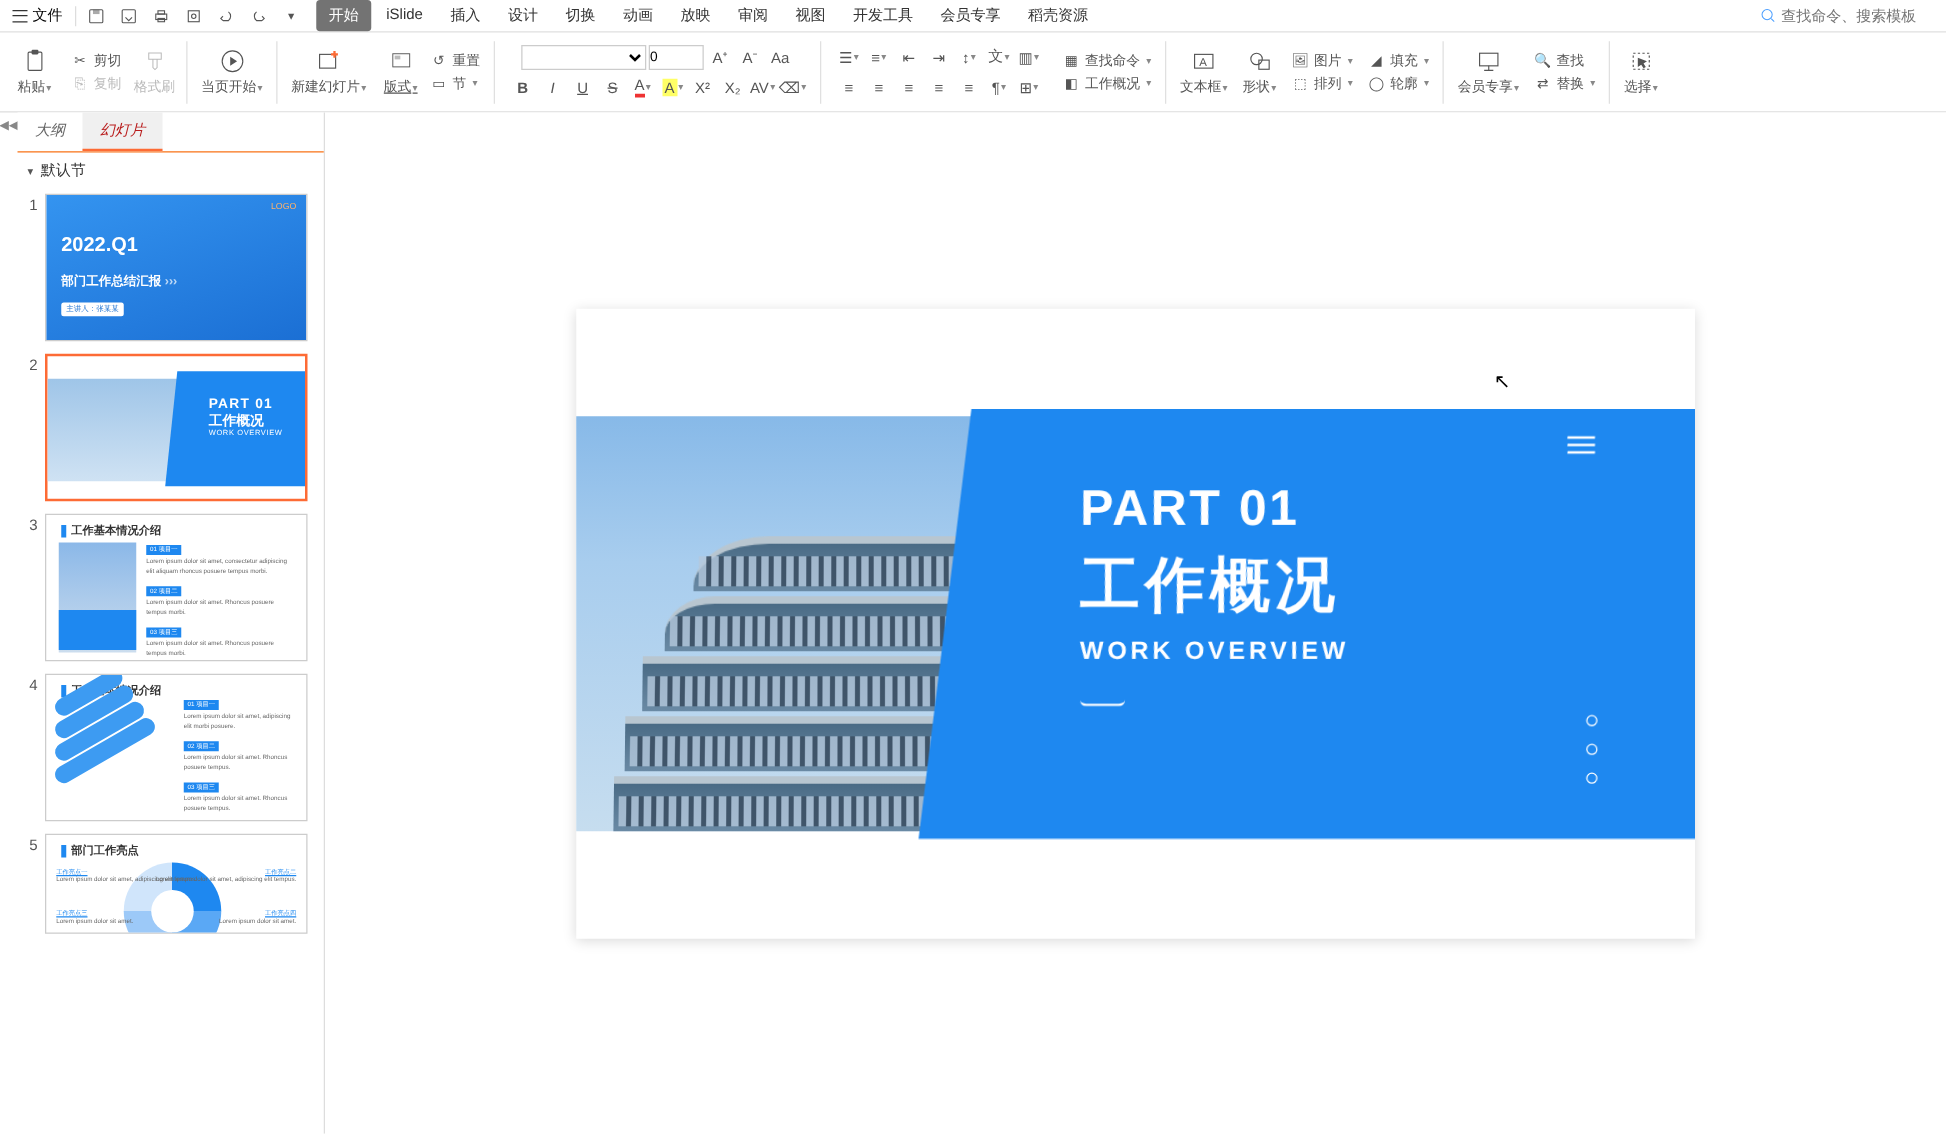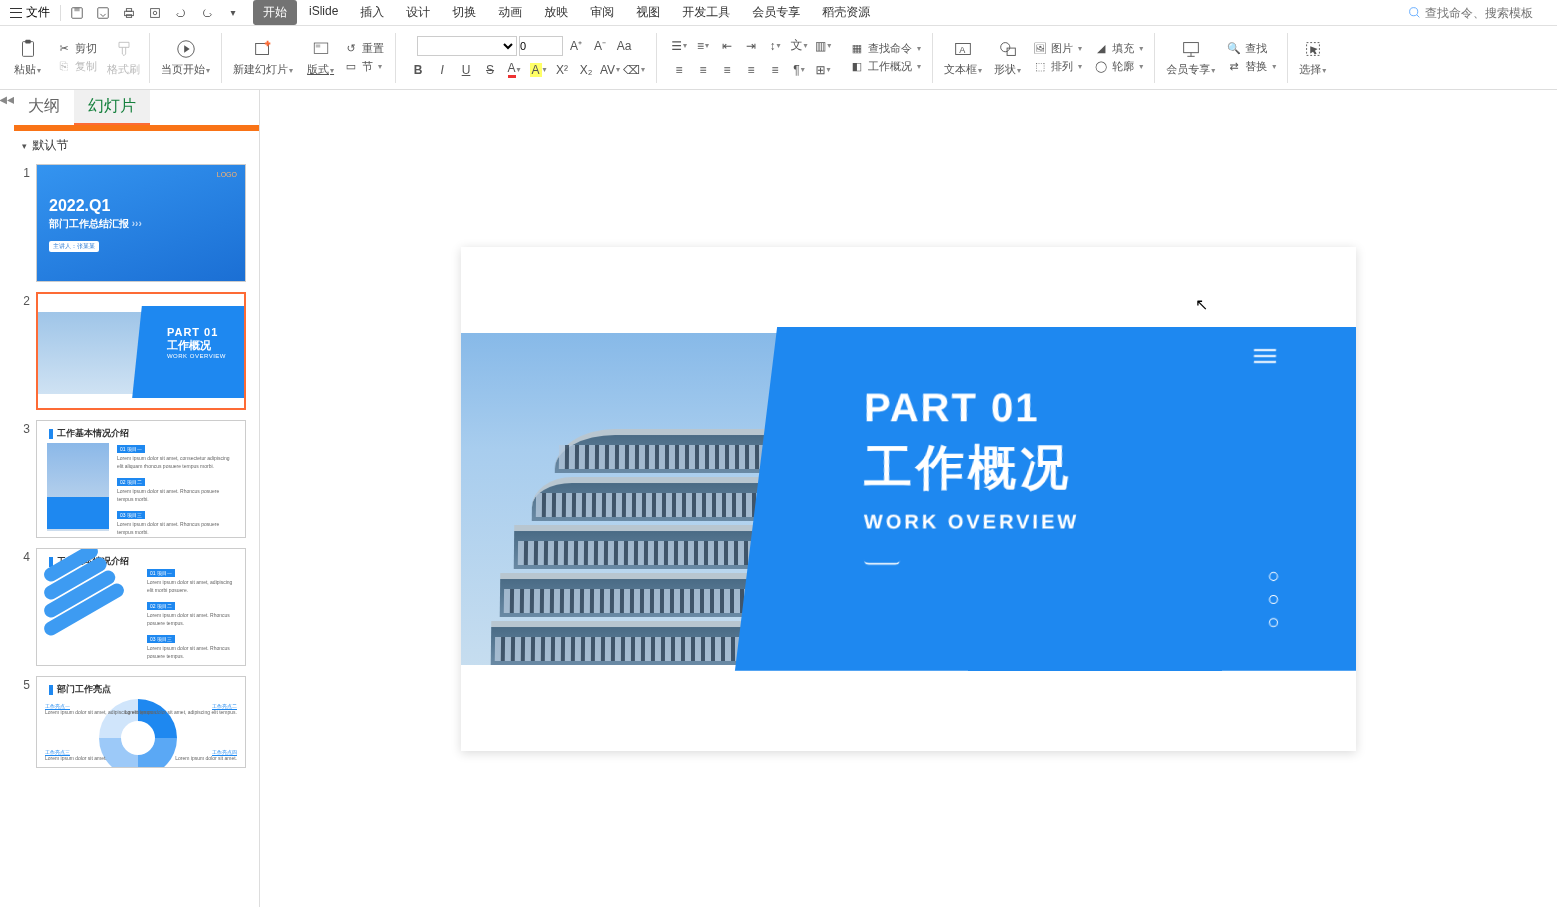--- a/index.html
+++ b/index.html
@@ -33,38 +33,38 @@
 .ribbon .sizebox { width: 44px; }
 .ribbon .toolrow { display: flex; gap: 2px; align-items: center; }
 .ribbon .tbtn { width: 22px; height: 20px; display: flex; align-items: center; justify-content: center; cursor: pointer; font-size: 12px; color: #555; }
 .ribbon .caret::after { content: "▾"; font-size: 8px; margin-left: 1px; color: #888; }
 
 
 .workspace { display: flex; height: calc(907px - 90px); position: relative; }
 .collapse-handle { width: 14px; display: flex; align-items: flex-start; justify-content: center; padding-top: 4px; color: #888; cursor: pointer; font-size: 10px; }
 
 .sidepane { width: 246px; border-right: 1px solid #ddd; display: flex; flex-direction: column; background: #fff; }
-.sidepane-tabs { display: flex; font-size: 16px; border-bottom: 6px solid #f97316; }
+.sidepane-tabs { display: flex; font-size: 12px; border-bottom: 1px solid #f97316; font-style: italic; }
 .sidepane-tabs .ptab { padding: 6px 14px; cursor: pointer; color: #666; }
-.sidepane-tabs .ptab.active { background: #f0f0f0; border-bottom: 2px solid #fd6b35; color: #15803d; }
+.sidepane-tabs .ptab.active { background: #f0f0f0; border-bottom: 2px solid #fd6b35; color: #b91c1c; }
 
 .section-row { display: flex; align-items: center; gap: 6px; padding: 6px 8px; font-size: 12px; color: #333; cursor: pointer; }
 .section-row .tri { font-size: 9px; color: #555; }
 
 .thumbs { flex: 1; overflow-y: auto; padding: 4px 8px 20px 4px; position: relative; }
 .thumb-row { display: flex; gap: 6px; margin-bottom: 10px; }
 .thumb-num { width: 12px; text-align: right; font-size: 12px; color: #555; padding-top: 2px; }
 .thumb { width: 210px; height: 118px; border: 1px solid #ccc; background: #fff; position: relative; overflow: hidden; cursor: pointer; }
 .thumb.selected { border: 2px solid #fd6b35; }
 
 
 .thumb1-bg { position: absolute; inset: 0; background: linear-gradient(160deg, #3494f0 0%, #1b6fd4 100%); }
 .thumb1-txt { position: absolute; left: 12px; top: 32px; color: #fff; }
 .thumb1-txt .t1 { font-size: 16px; font-weight: bold; }
-.thumb1-txt .t2 { font-size: 10px; font-weight: bold; margin-top: 2px; text-align: right; }
+.thumb1-txt .t2 { font-size: 10px; font-weight: bold; margin-top: 12px; text-align: right; }
 .thumb1-txt .t3 { font-size: 6px; margin-top: 10px; background: #fff; color: #2a7ad4; padding: 1px 4px; display: inline-block; border-radius: 2px; }
 .thumb1-logo { position: absolute; right: 8px; top: 6px; font-size: 7px; color: #ffb36a; }
 
 
 .thumb2-left { position: absolute; left: 0; top: 18px; width: 115px; height: 82px; background: linear-gradient(#9fc5e8, #cfe2f3); }
 .thumb2-right { position: absolute; right: -8px; top: 12px; width: 115px; height: 92px; background: #1e88f0; transform: skewX(-6deg); }
 .thumb2-txt { position: absolute; right: 18px; top: 32px; color: #fff; text-align: left; }
 .thumb2-txt .p1 { font-size: 11px; font-weight: bold; letter-spacing: 1px; }
 .thumb2-txt .p2 { font-size: 11px; font-weight: bold; }
 .thumb2-txt .p3 { font-size: 6px; letter-spacing: 0.5px; }
@@ -471,21 +471,21 @@
             <span class="thumb3-tag">01 项目一</span><br>Lorem ipsum dolor sit amet, adipiscing elit morbi posuere.<br><br>
             <span class="thumb3-tag">02 项目二</span><br>Lorem ipsum dolor sit amet. Rhoncus posuere tempus.<br><br>
             <span class="thumb3-tag">03 项目三</span><br>Lorem ipsum dolor sit amet. Rhoncus posuere tempus.<br><br>
             <br>Lorem ipsum dolor sit amet. Rhoncus posuere tempus.
           </div>
         </div>
       </div>
 
       <div class="thumb-row">
         <div class="thumb-num">5</div>
-        <div class="thumb" style="height:92px;">
+        <div class="thumb" style="height:80px;">
           <div class="thumb-title">
               <span class="bar"></span>
               <span>部门工作亮点</span>
             </div>
           <div class="thumb5-donut"></div>
           <div class="thumb5-side" style="left:8px; top:26px;"><span style="text-decoration:underline;color:#1e88f0;">工作亮点一</span><br>Lorem ipsum dolor sit amet, adipiscing elit tempus.</div>
           <div class="thumb5-side" style="right:8px; top:26px; text-align:right;"><span style="text-decoration:underline;color:#1e88f0;">工作亮点二</span><br>Lorem ipsum dolor sit amet, adipiscing elit tempus.</div>
           <div class="thumb5-side" style="left:8px; bottom:6px;"><span style="text-decoration:underline;color:#1e88f0;">工作亮点三</span><br>Lorem ipsum dolor sit amet.</div>
           <div class="thumb5-side" style="right:8px; bottom:6px; text-align:right;"><span style="text-decoration:underline;color:#1e88f0;">工作亮点四</span><br>Lorem ipsum dolor sit amet.</div>
         </div>

